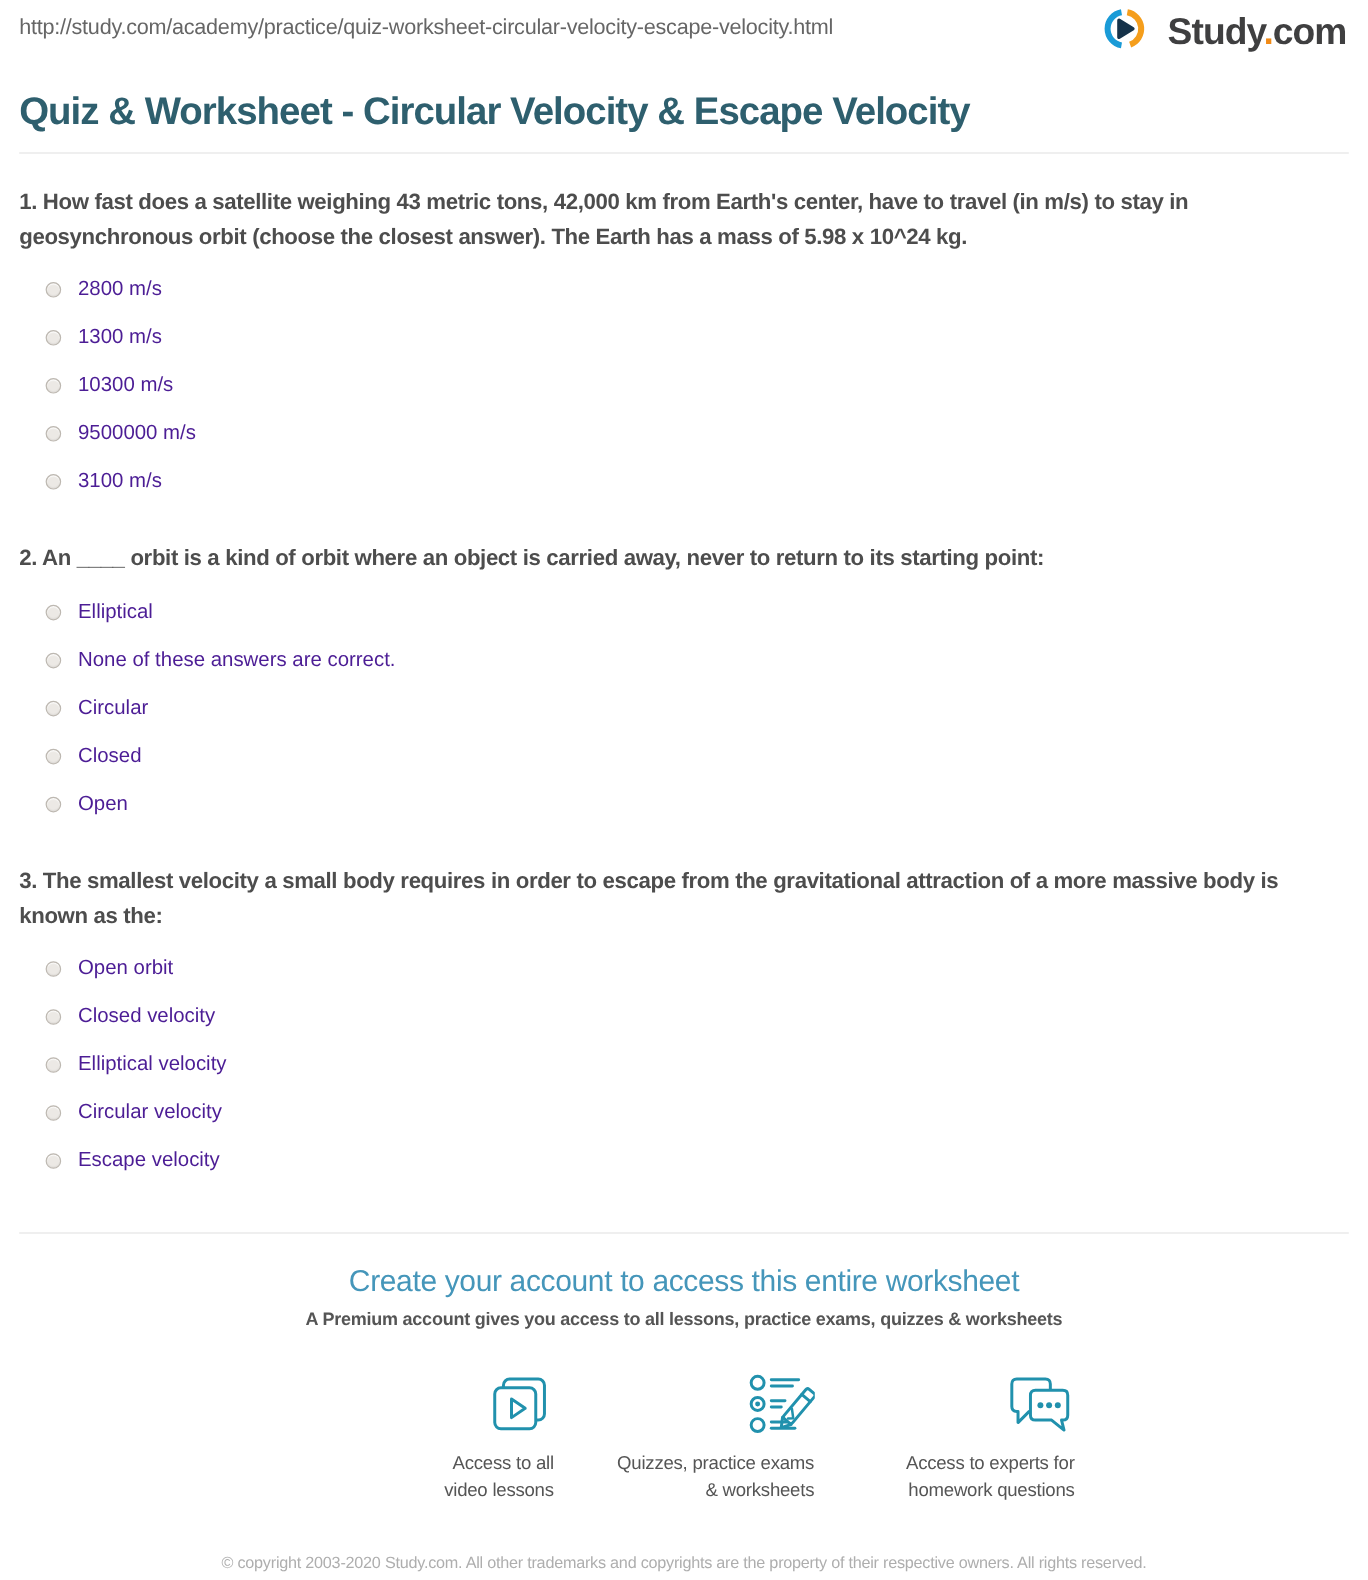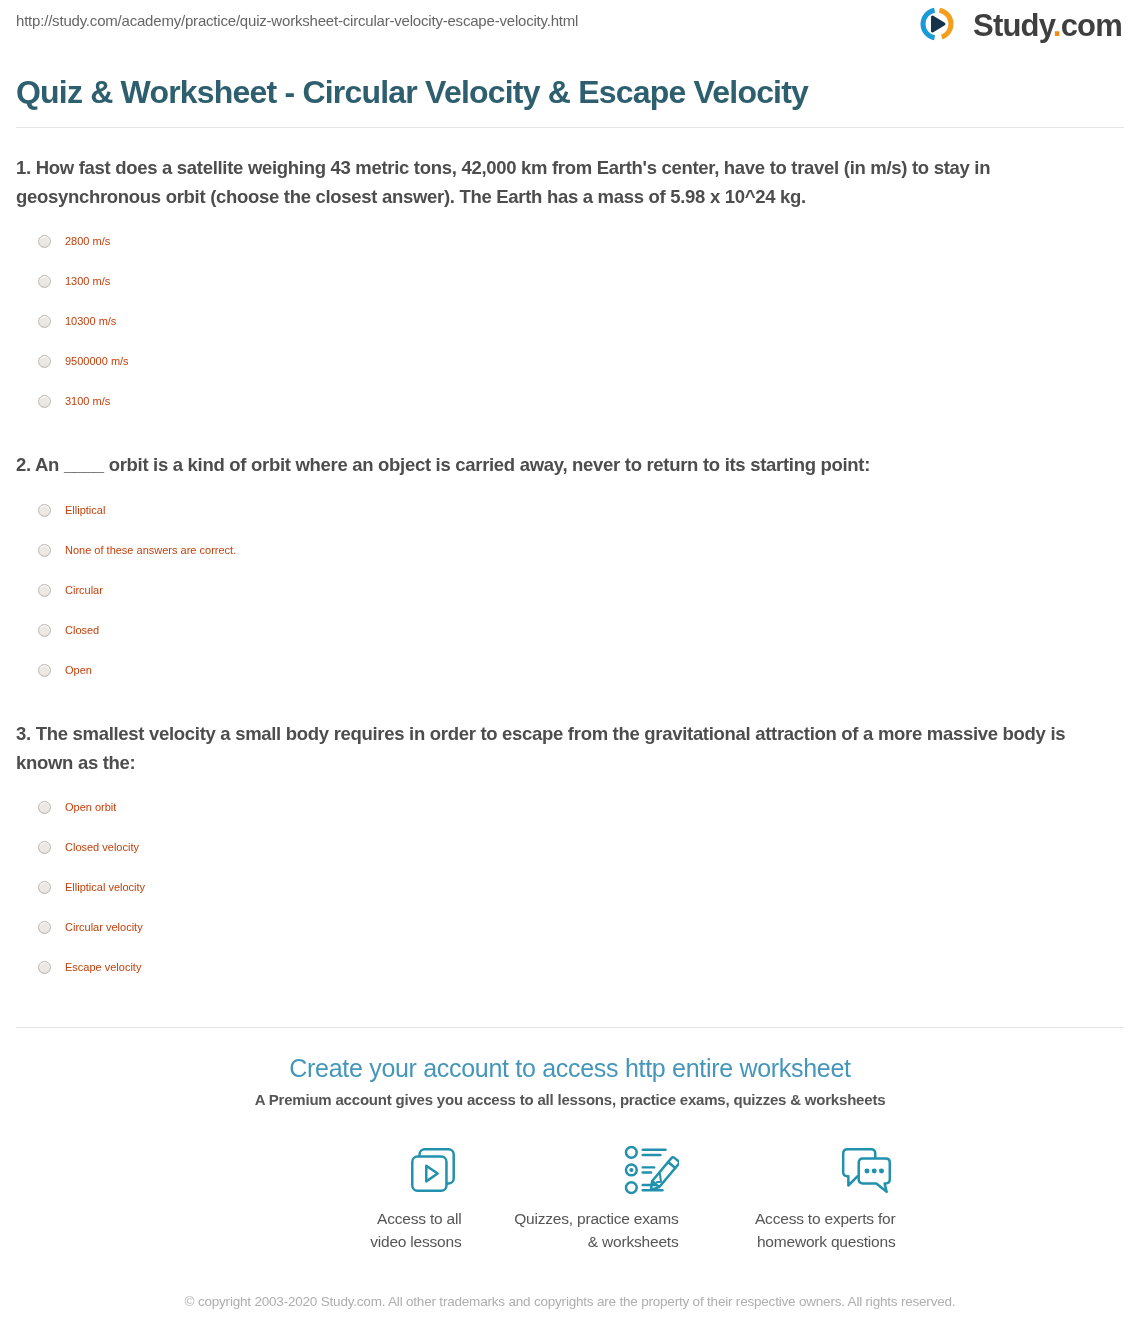--- a/index.html
+++ b/index.html
@@ -6,21 +6,21 @@
   html, body { margin: 0; padding: 0; background: #fff; }
   body {
     width: 1140px;
     font-family: "Liberation Sans", sans-serif;
     color: #555;
   }
   .page { padding: 0 16px; }
 
   
   .header { position: relative; padding-top: 12px; min-height: 48px; }
-  .url-text { font-size: 15px; color: #666; letter-spacing: -0.2px; }
+  .url-text { font-size: 18px; color: #666; letter-spacing: -0.2px; }
   .logo { position: absolute; top: 6px; right: 2px; display: flex; align-items: center; gap: 18px; cursor: pointer; }
   .logo-text { font-size: 31px; font-weight: 700; color: #3f3f40; letter-spacing: -0.8px; }
   .logo-text .dot { color: #f18a16; }
 
   
   h1.title {
     margin: 26px 0 16px 0;
     font-size: 32px;
     font-weight: 700;
     color: #2e5f6e;
@@ -47,21 +47,21 @@
   }
   .radio {
     flex: 0 0 auto;
     width: 13px; height: 13px;
     border-radius: 50%;
     background: #ece9e5;
     border: 1px solid #bdb8b1;
     box-shadow: inset 0 1px 1px rgba(255,255,255,.9), inset 0 -1px 1px rgba(0,0,0,.05);
     margin-right: 14px;
   }
-  .option-label { font-size: 11px; color: #c2410c; }
+  .option-label { font-size: 17px; color: #4c1d95; }
 
   
   .cta-divider { border: none; border-top: 1px solid #e5e5e5; margin: 40px 0 0 0; }
   .cta-heading {
     margin: 26px 0 8px 0;
     text-align: center;
     font-size: 25px;
     font-weight: 400;
     color: #4596ba;
     letter-spacing: -0.3px;
@@ -198,21 +198,21 @@
       </div>
       <div class="option">
         <span class="radio"></span>
         <span class="option-label">Escape velocity</span>
       </div>
     </div>
   </div>
 
   <hr class="cta-divider">
   <div>
-    <div class="cta-heading">Create your account to access http entire worksheet</div>
+    <div class="cta-heading">Create your account to access this entire worksheet</div>
     <div class="cta-subheading">A Premium account gives you access to all lessons, practice exams, quizzes &amp; worksheets</div>
 
     <div class="features">
 
       <div class="feature">
         <span class="feature-icon">
           <svg width="58" height="58" viewBox="0 0 56 56" fill="none" stroke="#2191ad" stroke-width="2.4" stroke-linejoin="round" stroke-linecap="round">
             <rect x="15" y="7" width="33" height="33" rx="5"></rect>
             <rect x="8" y="14" width="33" height="33" rx="5" fill="#fff"></rect>
             <path d="M 21.5 23 L 32.5 30.5 L 21.5 38 Z"></path>

